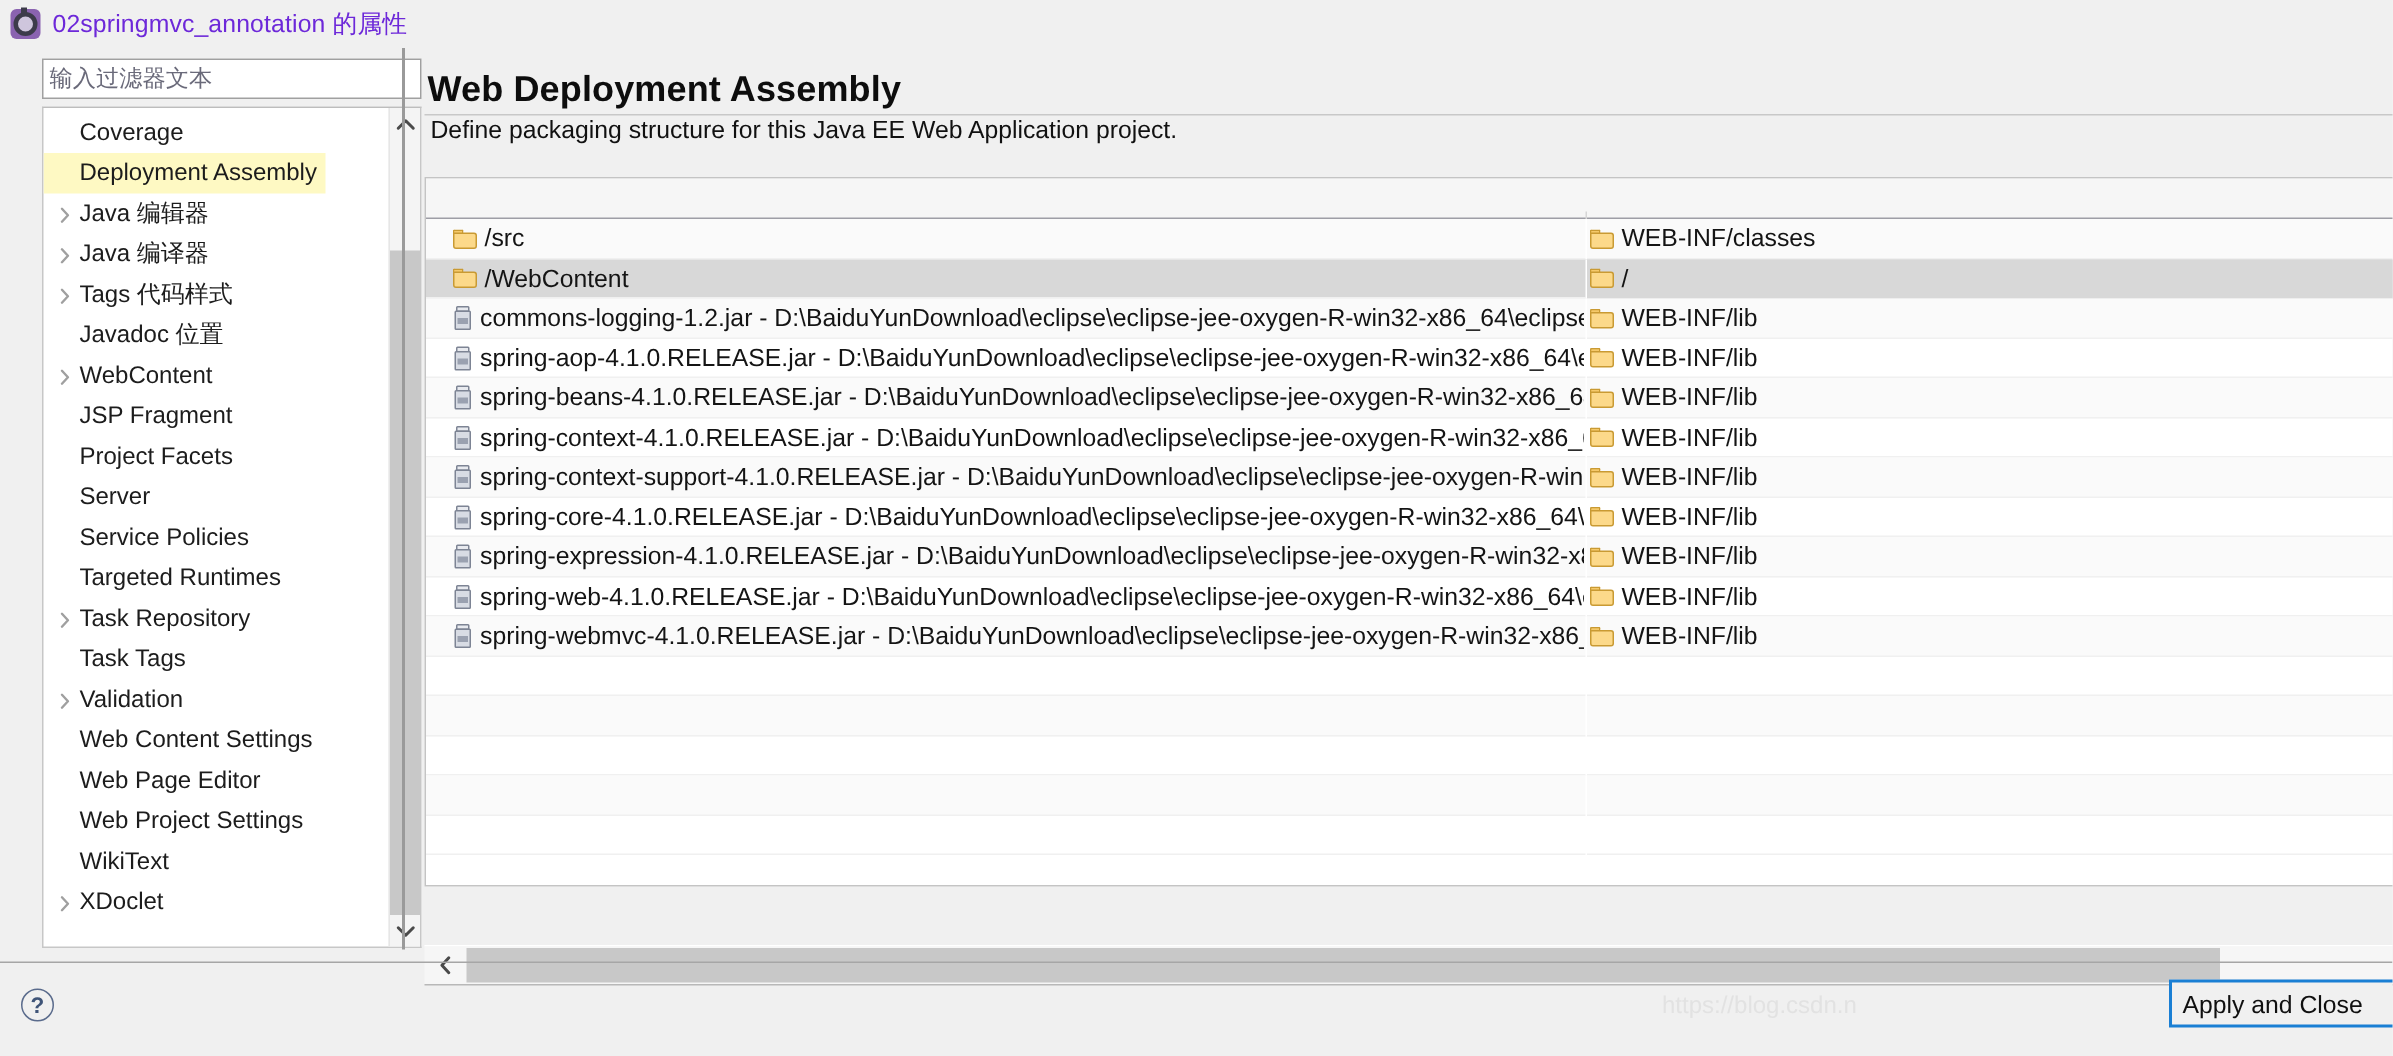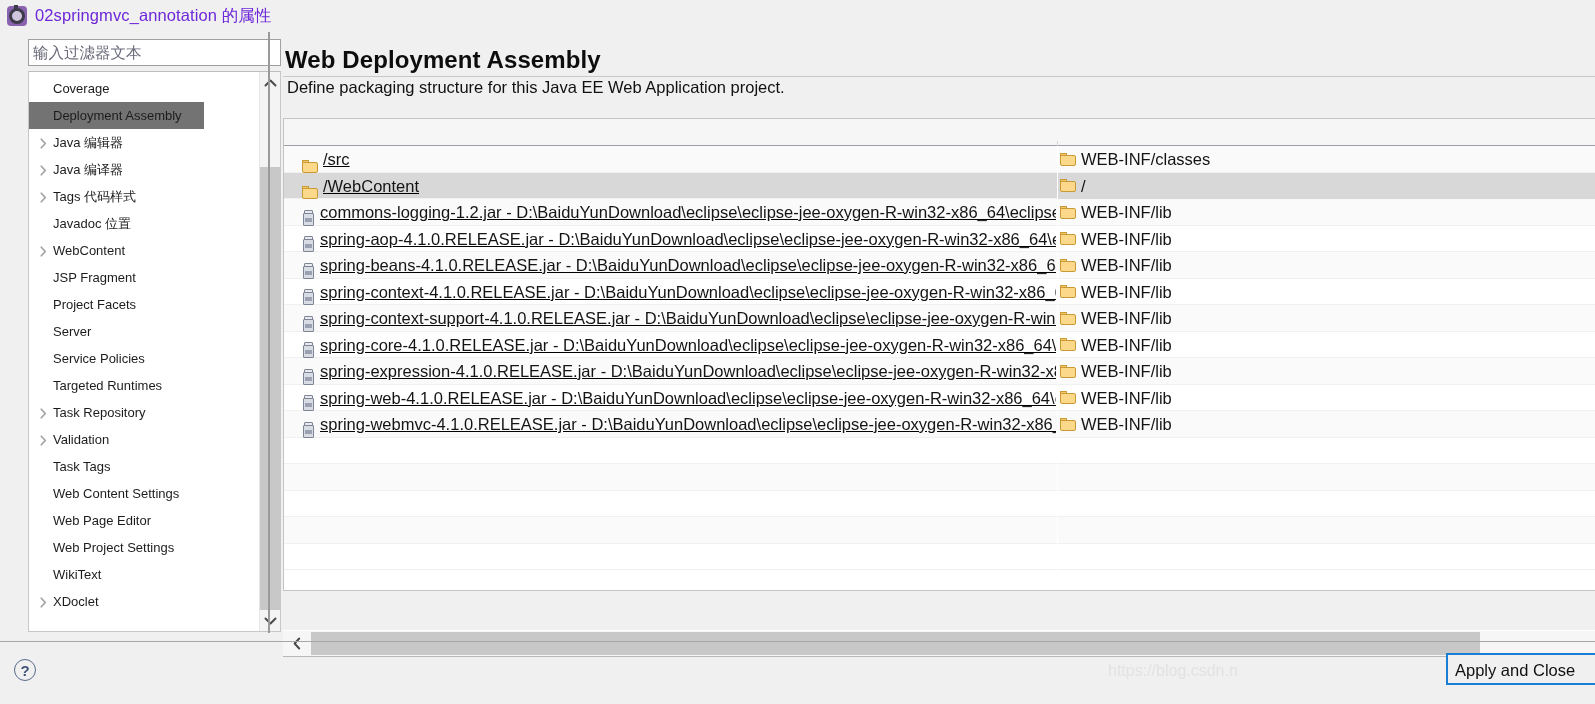--- a/index.html
+++ b/index.html
@@ -53,24 +53,24 @@
   .tree-box {
     position: absolute; left: 4px; top: 39px; width: 253px; height: 561px;
     background: #ffffff; border: 1px solid #c7c7c7; border-top: 1px solid #bdbdbd;
     overflow: hidden;
   }
   .tree-list {
     position: absolute; left: 0; top: 3px; right: 21px; top: 3px;
   }
   .tree-item {
     position: relative; height: 27px; line-height: 27px;
-    font-size: 13px; color: #1c1c1c; white-space: nowrap;
+    font-size: 16px; color: #1c1c1c; white-space: nowrap;
     padding-left: 24px; cursor: default;
   }
-  .tree-item.selected { background: #737373; display: inline-block; padding-right: 22px; }
+  .tree-item.selected { background: #fef9c3; display: inline-block; padding-right: 6px; }
   .tree-row { height: 27px; }
   .tree-arrow {
     position: absolute; left: 8px; top: 0; width: 12px; height: 27px;
     color: #9a9a9a; font-size: 13px; line-height: 27px; text-align: center;
   }
   .tree-arrow svg { vertical-align: middle; }
 
   
   .vscroll {
     position: absolute; right: 0; top: 0; width: 21px; height: 100%;
@@ -135,23 +135,22 @@
     position: relative; height: 26.5px;
     border-bottom: 1px solid #f0f0f0;
   }
   .trow.alt { background: #fafafa; }
   .trow.selected { background: #d8d8d8; }
   .trow.selected .cell-deploy { background: #d8d8d8; }
 
   .cell-source {
     position: absolute; left: 0; top: 0; width: 772px; height: 26.5px;
     overflow: hidden; white-space: nowrap;
-    display: flex; align-items: flex-end;
+    display: flex; align-items: center;
     padding-left: 18px;
-    text-decoration: underline;
   }
   .cell-deploy {
     position: absolute; left: 773px; top: 0; width: 547px; height: 26.5px;
     overflow: hidden; white-space: nowrap;
     display: flex; align-items: center;
     padding-left: 2px;
     border-left: 1px solid #ffffff;
   }
   .cell-text {
     font-size: 16.5px; color: #141414; line-height: 26.5px; white-space: nowrap;
@@ -285,26 +284,26 @@
           </div>
           <div class="tree-row">
             <div class="tree-item"><span>Targeted Runtimes</span></div>
           </div>
           <div class="tree-row">
             <div class="tree-item"><span class="tree-arrow"><svg width="7" height="11" viewBox="0 0 7 11">
                   <path d="M1.3 1.2 L5.3 5.5 L1.3 9.8" stroke="#a0a0a0" stroke-width="1.6" fill="none" stroke-linecap="round" stroke-linejoin="round"></path>
                 </svg></span><span>Task Repository</span></div>
           </div>
           <div class="tree-row">
+            <div class="tree-item"><span>Task Tags</span></div>
+          </div>
+          <div class="tree-row">
             <div class="tree-item"><span class="tree-arrow"><svg width="7" height="11" viewBox="0 0 7 11">
                   <path d="M1.3 1.2 L5.3 5.5 L1.3 9.8" stroke="#a0a0a0" stroke-width="1.6" fill="none" stroke-linecap="round" stroke-linejoin="round"></path>
                 </svg></span><span>Validation</span></div>
-          </div>
-          <div class="tree-row">
-            <div class="tree-item"><span>Task Tags</span></div>
           </div>
           <div class="tree-row">
             <div class="tree-item"><span>Web Content Settings</span></div>
           </div>
           <div class="tree-row">
             <div class="tree-item"><span>Web Page Editor</span></div>
           </div>
           <div class="tree-row">
             <div class="tree-item"><span>Web Project Settings</span></div>
           </div>

